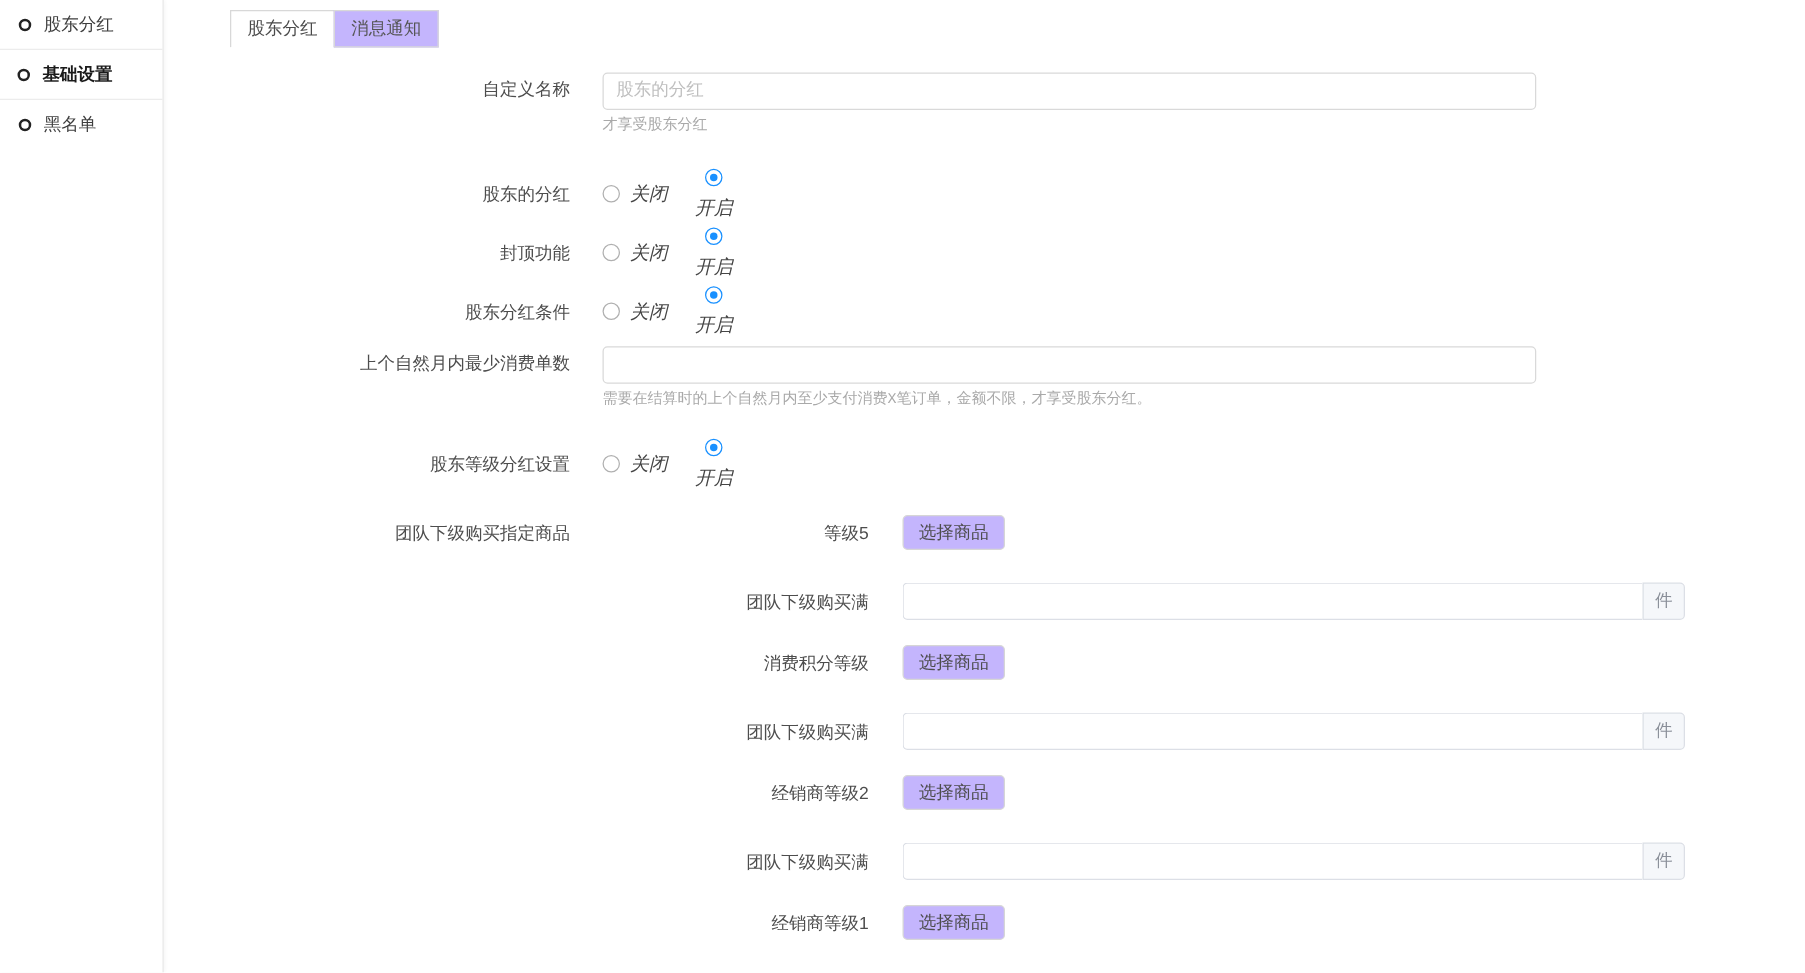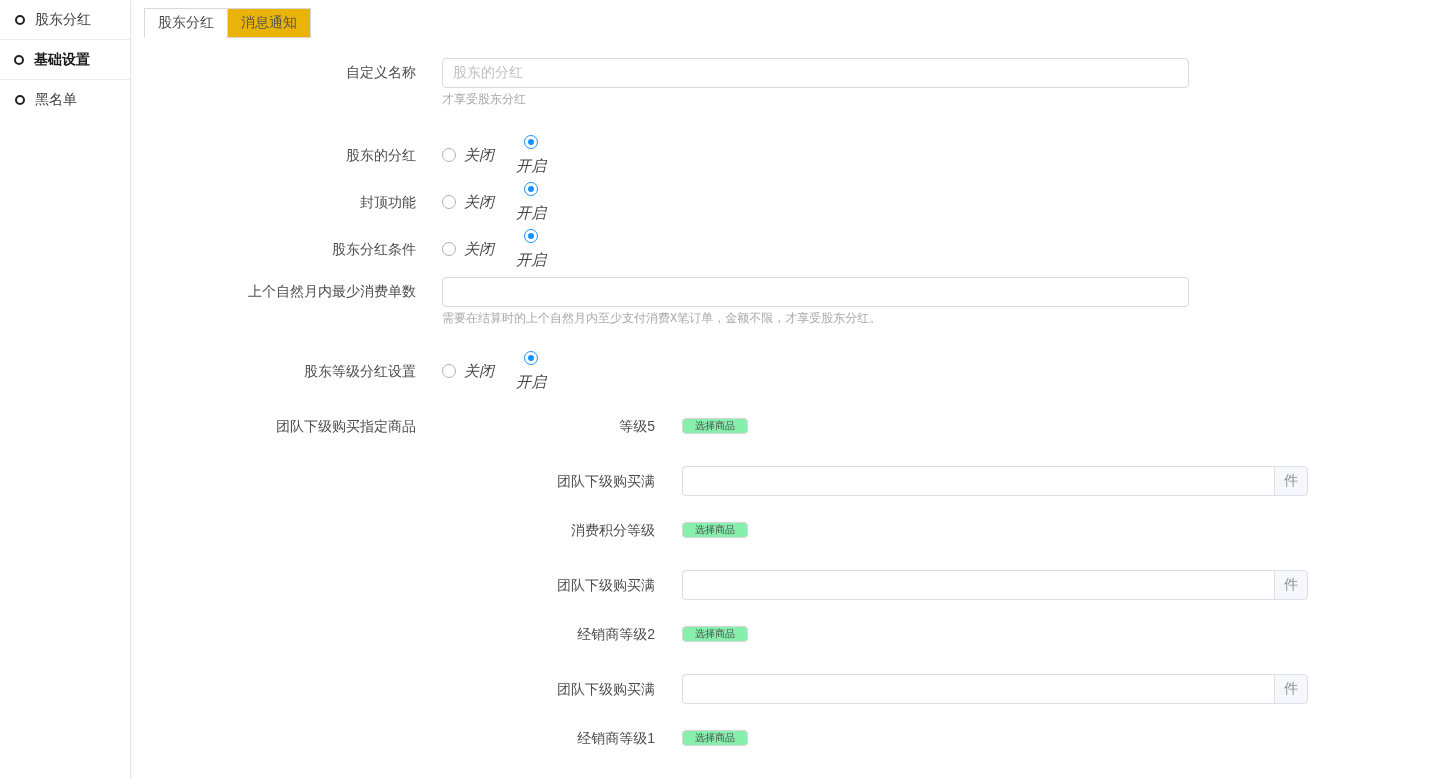--- a/index.html
+++ b/index.html
@@ -2,21 +2,21 @@
 <html><head>
 <meta charset="utf-8">
 <style>
   * { margin:0; padding:0; box-sizing:border-box; }
   html,body { background:#fff; }
   body {
     width:1444px; height:778px; overflow:hidden;
     font-family:"Liberation Sans","DejaVu Sans",sans-serif;
     font-size:14px; color:#555;
   }
-  .app { display:flex; width:1444px; height:778px; }
+  .app { display:flex; width:1444px; height:778px;gap:40px; }
 
   
   .sidebar {
     width:131px; height:778px; flex:0 0 131px;
     border-right:1px solid #e7e7e7;
     box-shadow:1px 0 3px rgba(0,0,0,.04);
     background:#fff;
   }
   .side-item {
     height:40px; display:flex; align-items:center; gap:10px;
@@ -28,21 +28,21 @@
     width:10px; height:10px; border:2px solid #222; border-radius:50%;
     flex:0 0 10px; background:#fff;
   }
 
   
   .content { flex:1 1 auto; padding-top:8px; }
 
   .tabs { display:flex; margin-left:13px; }
   .tab {
     height:30px; display:flex; align-items:center; padding:0 13px;
-    border:1px solid #d8d8d8; background:#eab308; color:#555;
+    border:1px solid #d8d8d8; background:#c4b5fd; color:#555;
     cursor:pointer; font-size:14px; white-space:nowrap;
   }
   .tab + .tab { margin-left:-1px; }
   .tab.active { background:#fff; border-bottom-color:#fff; color:#4a4a4a; }
 
   .form { padding-top:20px; }
 
   .row { display:flex; align-items:center; }
   .row.top-align { align-items:flex-start;font-family:Liberation Mono, monospace; }
 
@@ -80,22 +80,22 @@
     background:#fff; position:relative; flex:0 0 14px;
   }
   .radio.checked .radio-circle { border-color:#1890ff; }
   .radio.checked .radio-circle::after {
     content:""; position:absolute; left:3px; top:3px; width:6px; height:6px;
     border-radius:50%; background:#1890ff;
   }
   .radio-label { font-size:15px; color:#454545;font-style:italic; }
 
   .choose-btn {
-    height:16px; padding:0 12px; background:#86efac; border:1px solid #d6d6d6;
-    border-radius:4px; font-size:10px; color:#4d4d4d; cursor:pointer;
+    height:28px; padding:0 12px; background:#c4b5fd; border:1px solid #d6d6d6;
+    border-radius:4px; font-size:14px; color:#4d4d4d; cursor:pointer;
     font-family:inherit; white-space:nowrap;
   }
 
   .amount-group { display:flex; }
   .amount-input {
     width:592px; height:30px; border:1px solid #dcdfe6; border-right:none;
     border-radius:4px 0 0 4px; padding:0 10px; font-size:14px; color:#333;
     outline:none; font-family:inherit; background:#fff;
   }
   .amount-addon {

